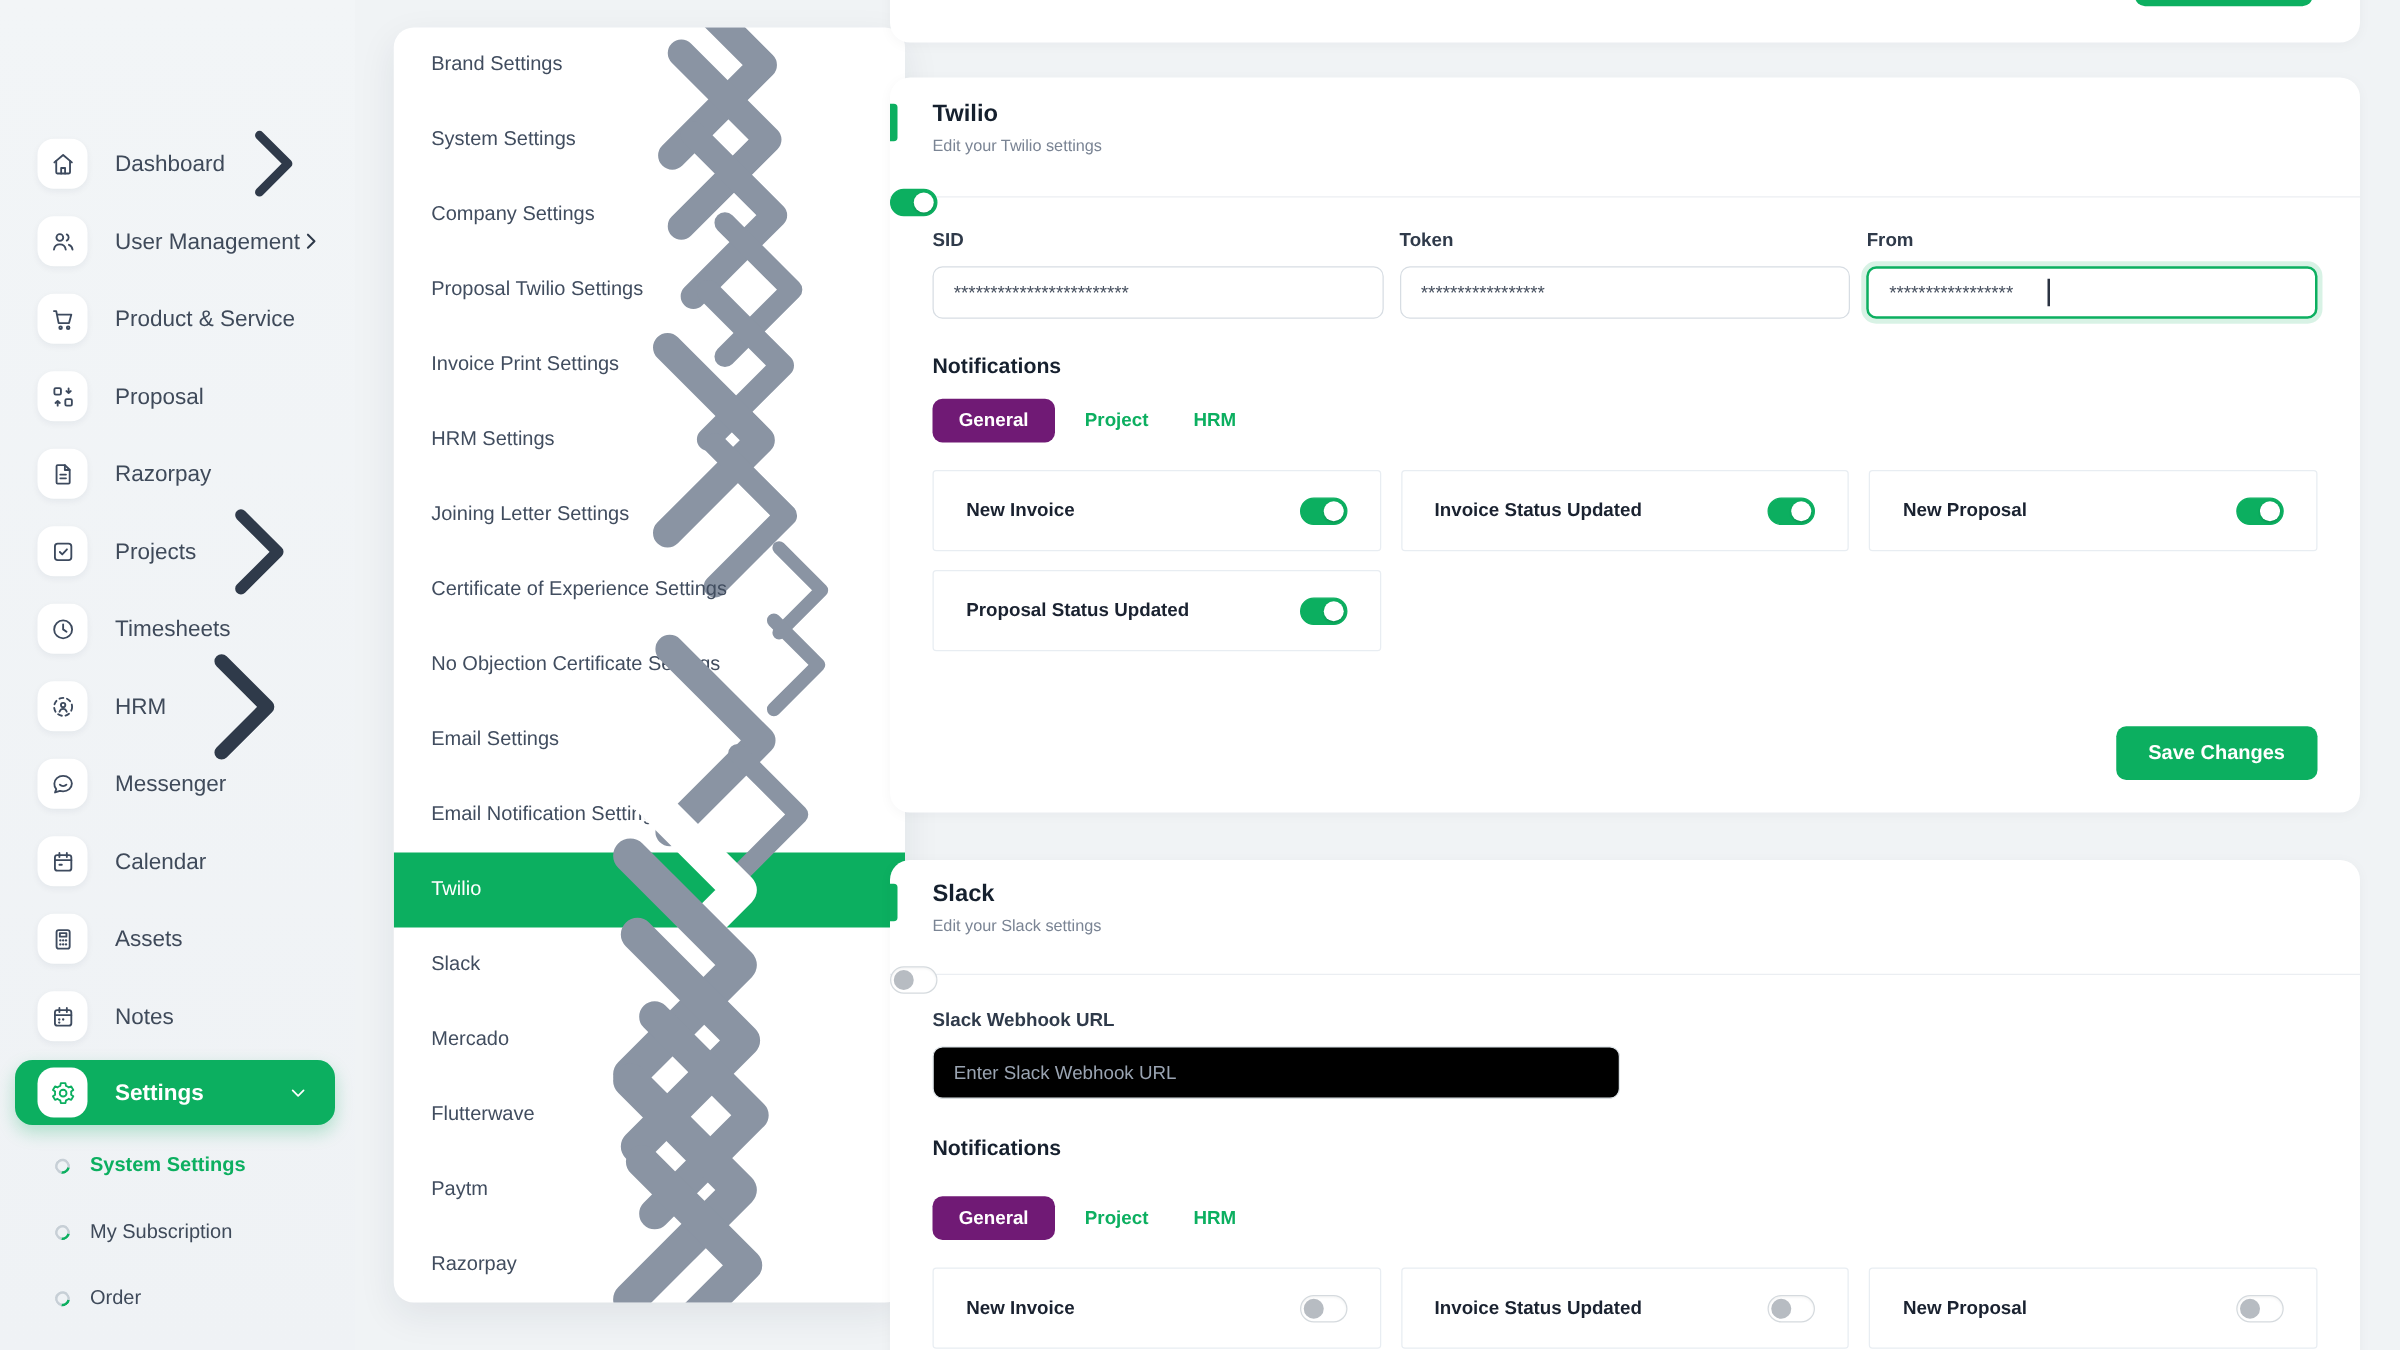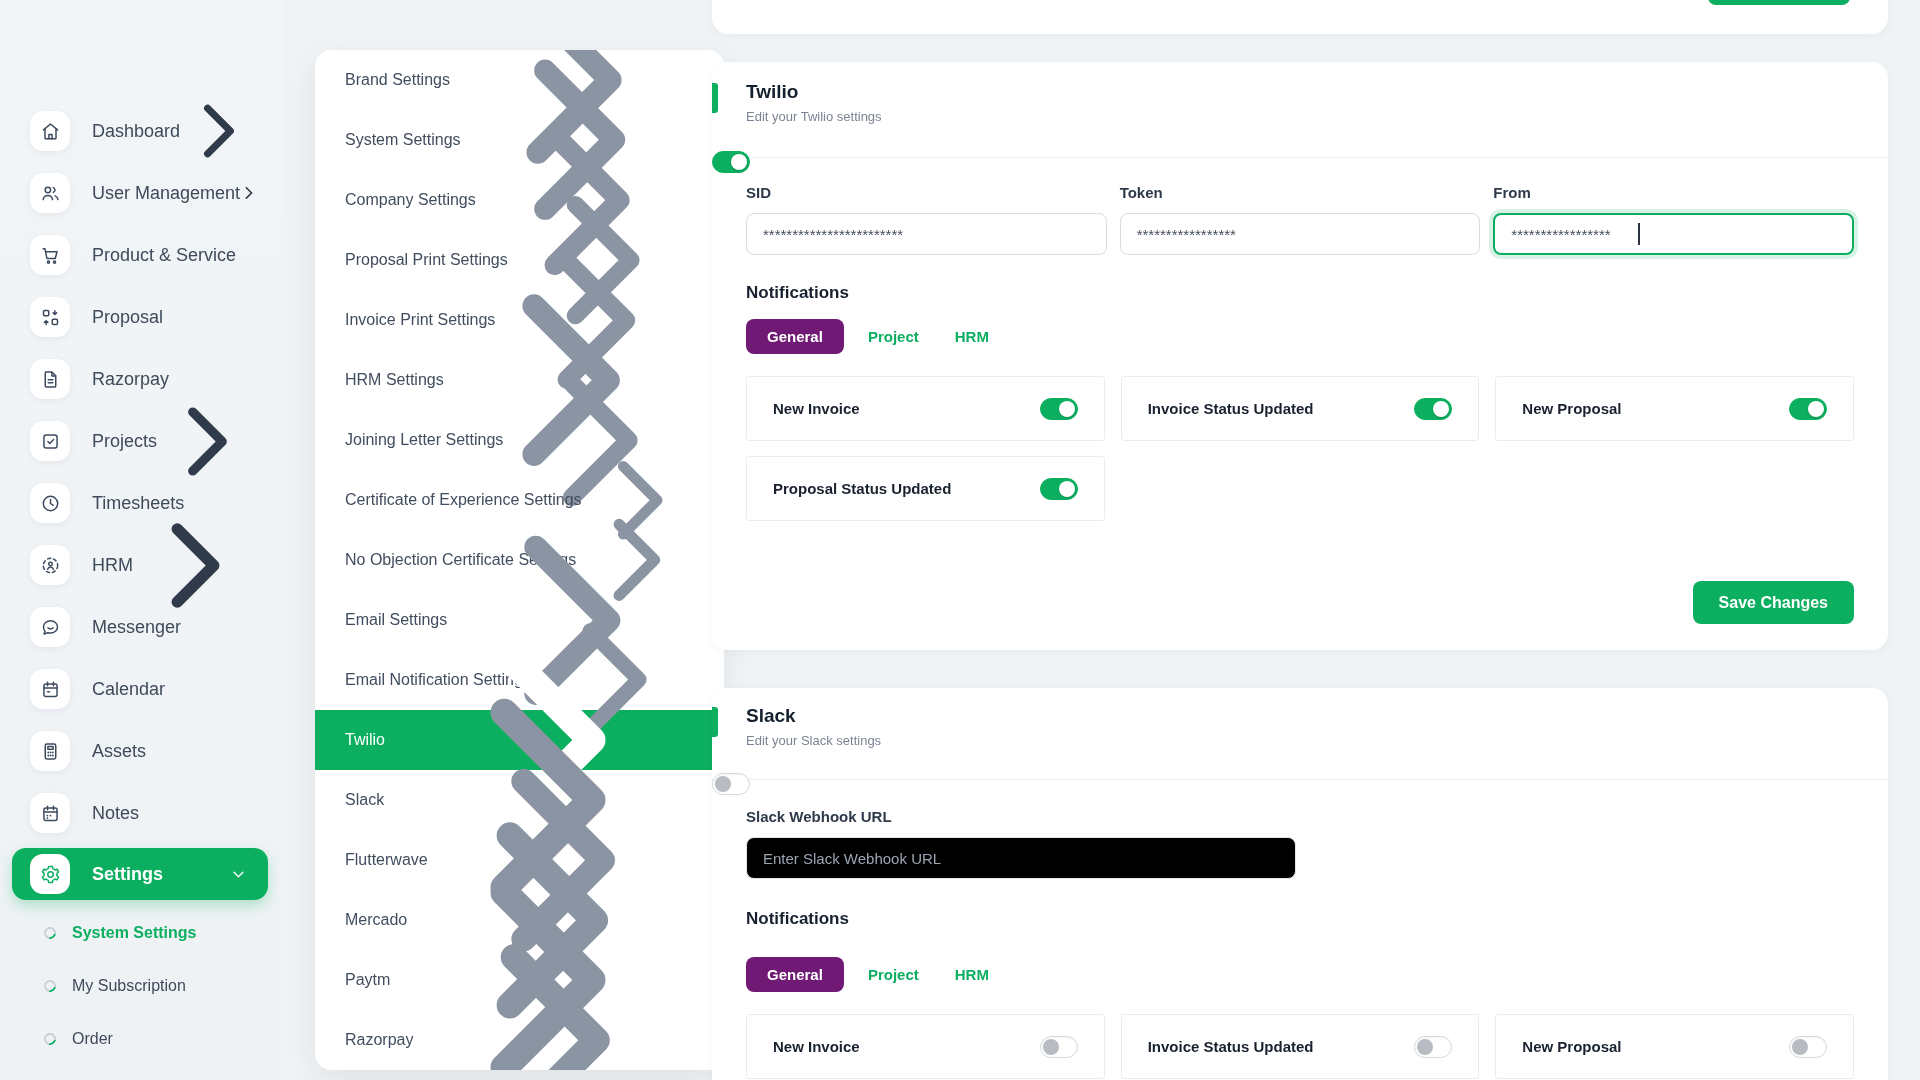--- a/index.html
+++ b/index.html
@@ -25,21 +25,21 @@
   .sb-settings .lbl{font-size:18px;font-weight:700;color:#fff;flex:1;}
   .sb-settings .chev{color:#fff;}
   .sb-subs{position:absolute;top:906px;left:0;right:0;}
   .sub-item{height:53px;display:flex;align-items:center;padding-left:44px;cursor:pointer;}
   .bullet{width:12px;height:12px;box-sizing:border-box;border-radius:50%;
           border:2.5px solid #c7cfd6;border-bottom-color:#0caf60;
           transform:rotate(-35deg);margin-right:16px;flex:0 0 12px;}
   .sub-item .lbl{font-size:16px;font-weight:500;color:#3f4a5a;}
   .sub-item.active .lbl{color:#0caf60;font-weight:700;}
   
-  .submenu{position:absolute;left:315px;top:50px;width:409px;height:1020px;background:#fff;
+  .submenu{position:absolute;left:315px;top:22px;width:409px;height:1020px;background:#fff;
            border-radius:16px;box-shadow:0 10px 30px rgba(30,40,60,.08);overflow:hidden;}
   .menu-item{height:60px;display:flex;align-items:center;justify-content:space-between;
              padding:0 26px 0 30px;cursor:pointer;}
   .menu-item .lbl{font-size:16px;font-weight:500;color:#414d5f;white-space:nowrap;}
   .menu-item .chev{color:#8a94a3;}
   .menu-item .chev svg{width:13px;height:13px;}
   .menu-item.active{background:#0caf60;}
   .menu-item.active .lbl,.menu-item.active .chev{color:#fff;}
   
   .content{position:absolute;left:712px;top:0;width:1176px;height:1080px;}
@@ -293,21 +293,21 @@
       </div>
       <div class="menu-item">
         <span class="lbl">Company Settings</span>
         <span class="chev">
           <svg viewBox="0 0 24 24" fill="none" stroke="currentColor" stroke-width="2.2" stroke-linecap="round" stroke-linejoin="round" style="width:100%;height:100%">
             <path d="M8.5 5l7 7-7 7"></path>
           </svg>
         </span>
       </div>
       <div class="menu-item">
-        <span class="lbl">Proposal Print Settings</span>
+        <span class="lbl">Proposal Twilio Settings</span>
         <span class="chev">
           <svg viewBox="0 0 24 24" fill="none" stroke="currentColor" stroke-width="2.2" stroke-linecap="round" stroke-linejoin="round" style="width:100%;height:100%">
             <path d="M8.5 5l7 7-7 7"></path>
           </svg>
         </span>
       </div>
       <div class="menu-item">
         <span class="lbl">Invoice Print Settings</span>
         <span class="chev">
           <svg viewBox="0 0 24 24" fill="none" stroke="currentColor" stroke-width="2.2" stroke-linecap="round" stroke-linejoin="round" style="width:100%;height:100%">
@@ -373,29 +373,29 @@
       </div>
       <div class="menu-item">
         <span class="lbl">Slack</span>
         <span class="chev">
           <svg viewBox="0 0 24 24" fill="none" stroke="currentColor" stroke-width="2.2" stroke-linecap="round" stroke-linejoin="round" style="width:100%;height:100%">
             <path d="M8.5 5l7 7-7 7"></path>
           </svg>
         </span>
       </div>
       <div class="menu-item">
+        <span class="lbl">Mercado</span>
+        <span class="chev">
+          <svg viewBox="0 0 24 24" fill="none" stroke="currentColor" stroke-width="2.2" stroke-linecap="round" stroke-linejoin="round" style="width:100%;height:100%">
+            <path d="M8.5 5l7 7-7 7"></path>
+          </svg>
+        </span>
+      </div>
+      <div class="menu-item">
         <span class="lbl">Flutterwave</span>
-        <span class="chev">
-          <svg viewBox="0 0 24 24" fill="none" stroke="currentColor" stroke-width="2.2" stroke-linecap="round" stroke-linejoin="round" style="width:100%;height:100%">
-            <path d="M8.5 5l7 7-7 7"></path>
-          </svg>
-        </span>
-      </div>
-      <div class="menu-item">
-        <span class="lbl">Mercado</span>
         <span class="chev">
           <svg viewBox="0 0 24 24" fill="none" stroke="currentColor" stroke-width="2.2" stroke-linecap="round" stroke-linejoin="round" style="width:100%;height:100%">
             <path d="M8.5 5l7 7-7 7"></path>
           </svg>
         </span>
       </div>
       <div class="menu-item">
         <span class="lbl">Paytm</span>
         <span class="chev">
           <svg viewBox="0 0 24 24" fill="none" stroke="currentColor" stroke-width="2.2" stroke-linecap="round" stroke-linejoin="round" style="width:100%;height:100%">

